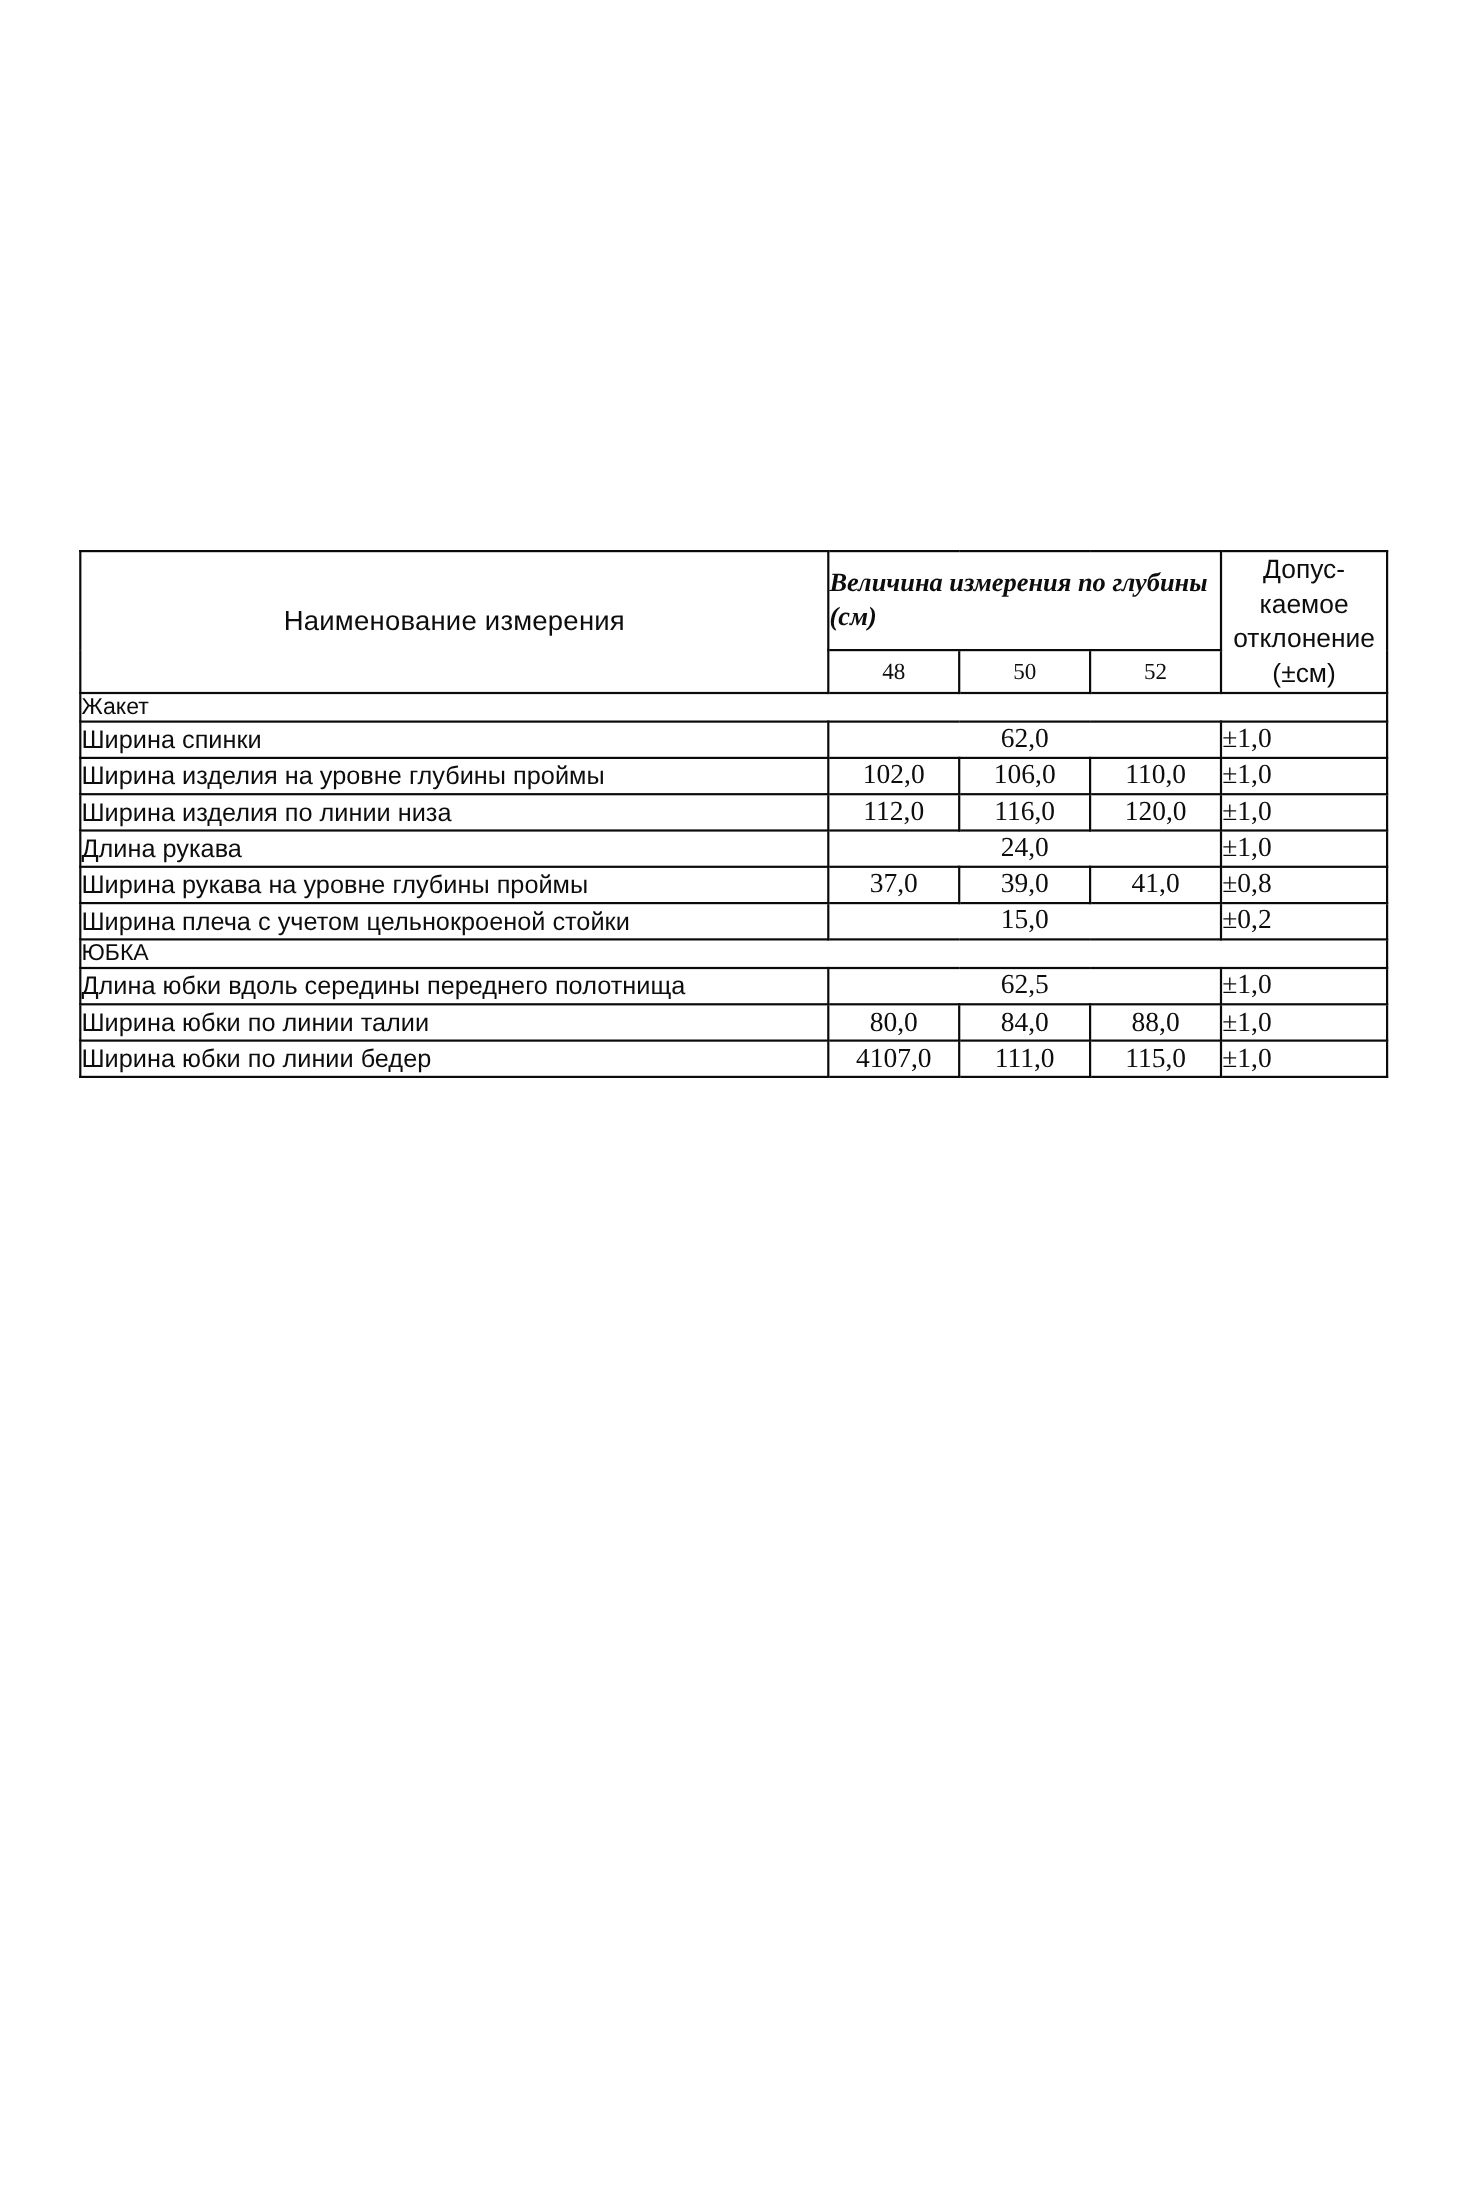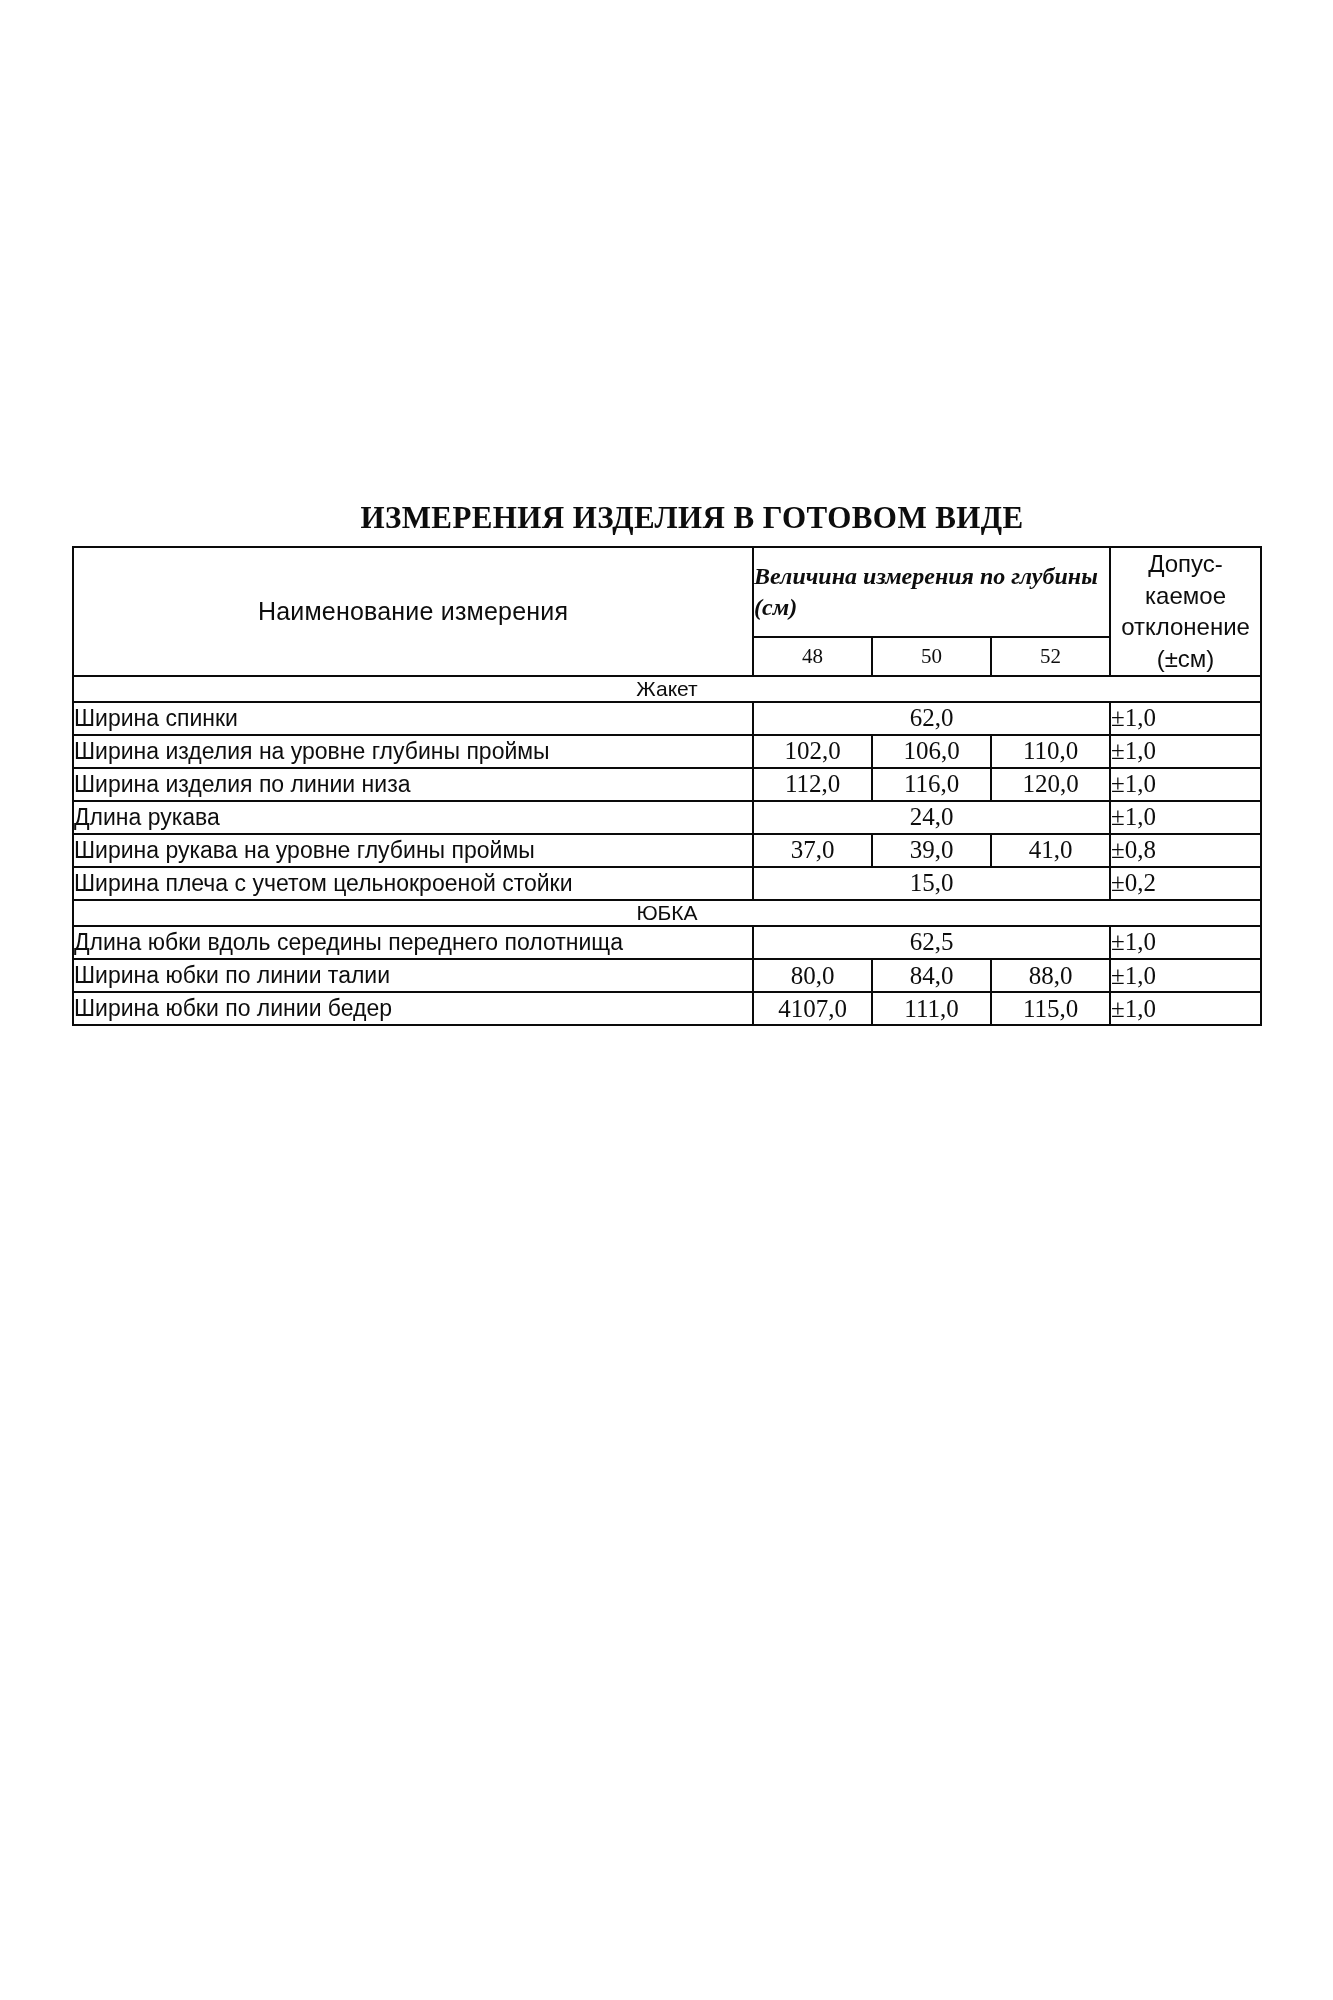--- a/index.html
+++ b/index.html
@@ -84,21 +84,21 @@
     text-align: center;
     padding: 12px 4px;
   }
   .section-row td {
     font-family: "Liberation Sans", sans-serif;
     font-size: 21px;
     text-align: center;
     padding: 7px 4px;
   }
   .section-row .sec-label {
-    text-align: center;
+    text-align: left;
   }
   td.name {
     font-family: "Liberation Sans", sans-serif;
     font-size: 23px;
     text-align: left;
     padding: 9px 8px 9px 16px;
     line-height: 1.35;
   }
   td.val {
     font-family: "Liberation Serif", serif;
@@ -116,21 +116,20 @@
     text-align: center;
     font-family: Liberation Serif, serif;
   }
 </style>
 </head>
 <body>
 
 <div class="sheet">
   <div class="doc-wrap">
 
-    <h1 class="doc-title">ИЗМЕРЕНИЯ ИЗДЕЛИЯ В ГОТОВОМ ВИДЕ</h1>
 
     <table class="meas">
       <colgroup>
         <col class="col-name">
         <col class="col-s">
         <col class="col-s">
         <col class="col-s">
         <col class="col-tol">
       </colgroup>
       <tbody>

